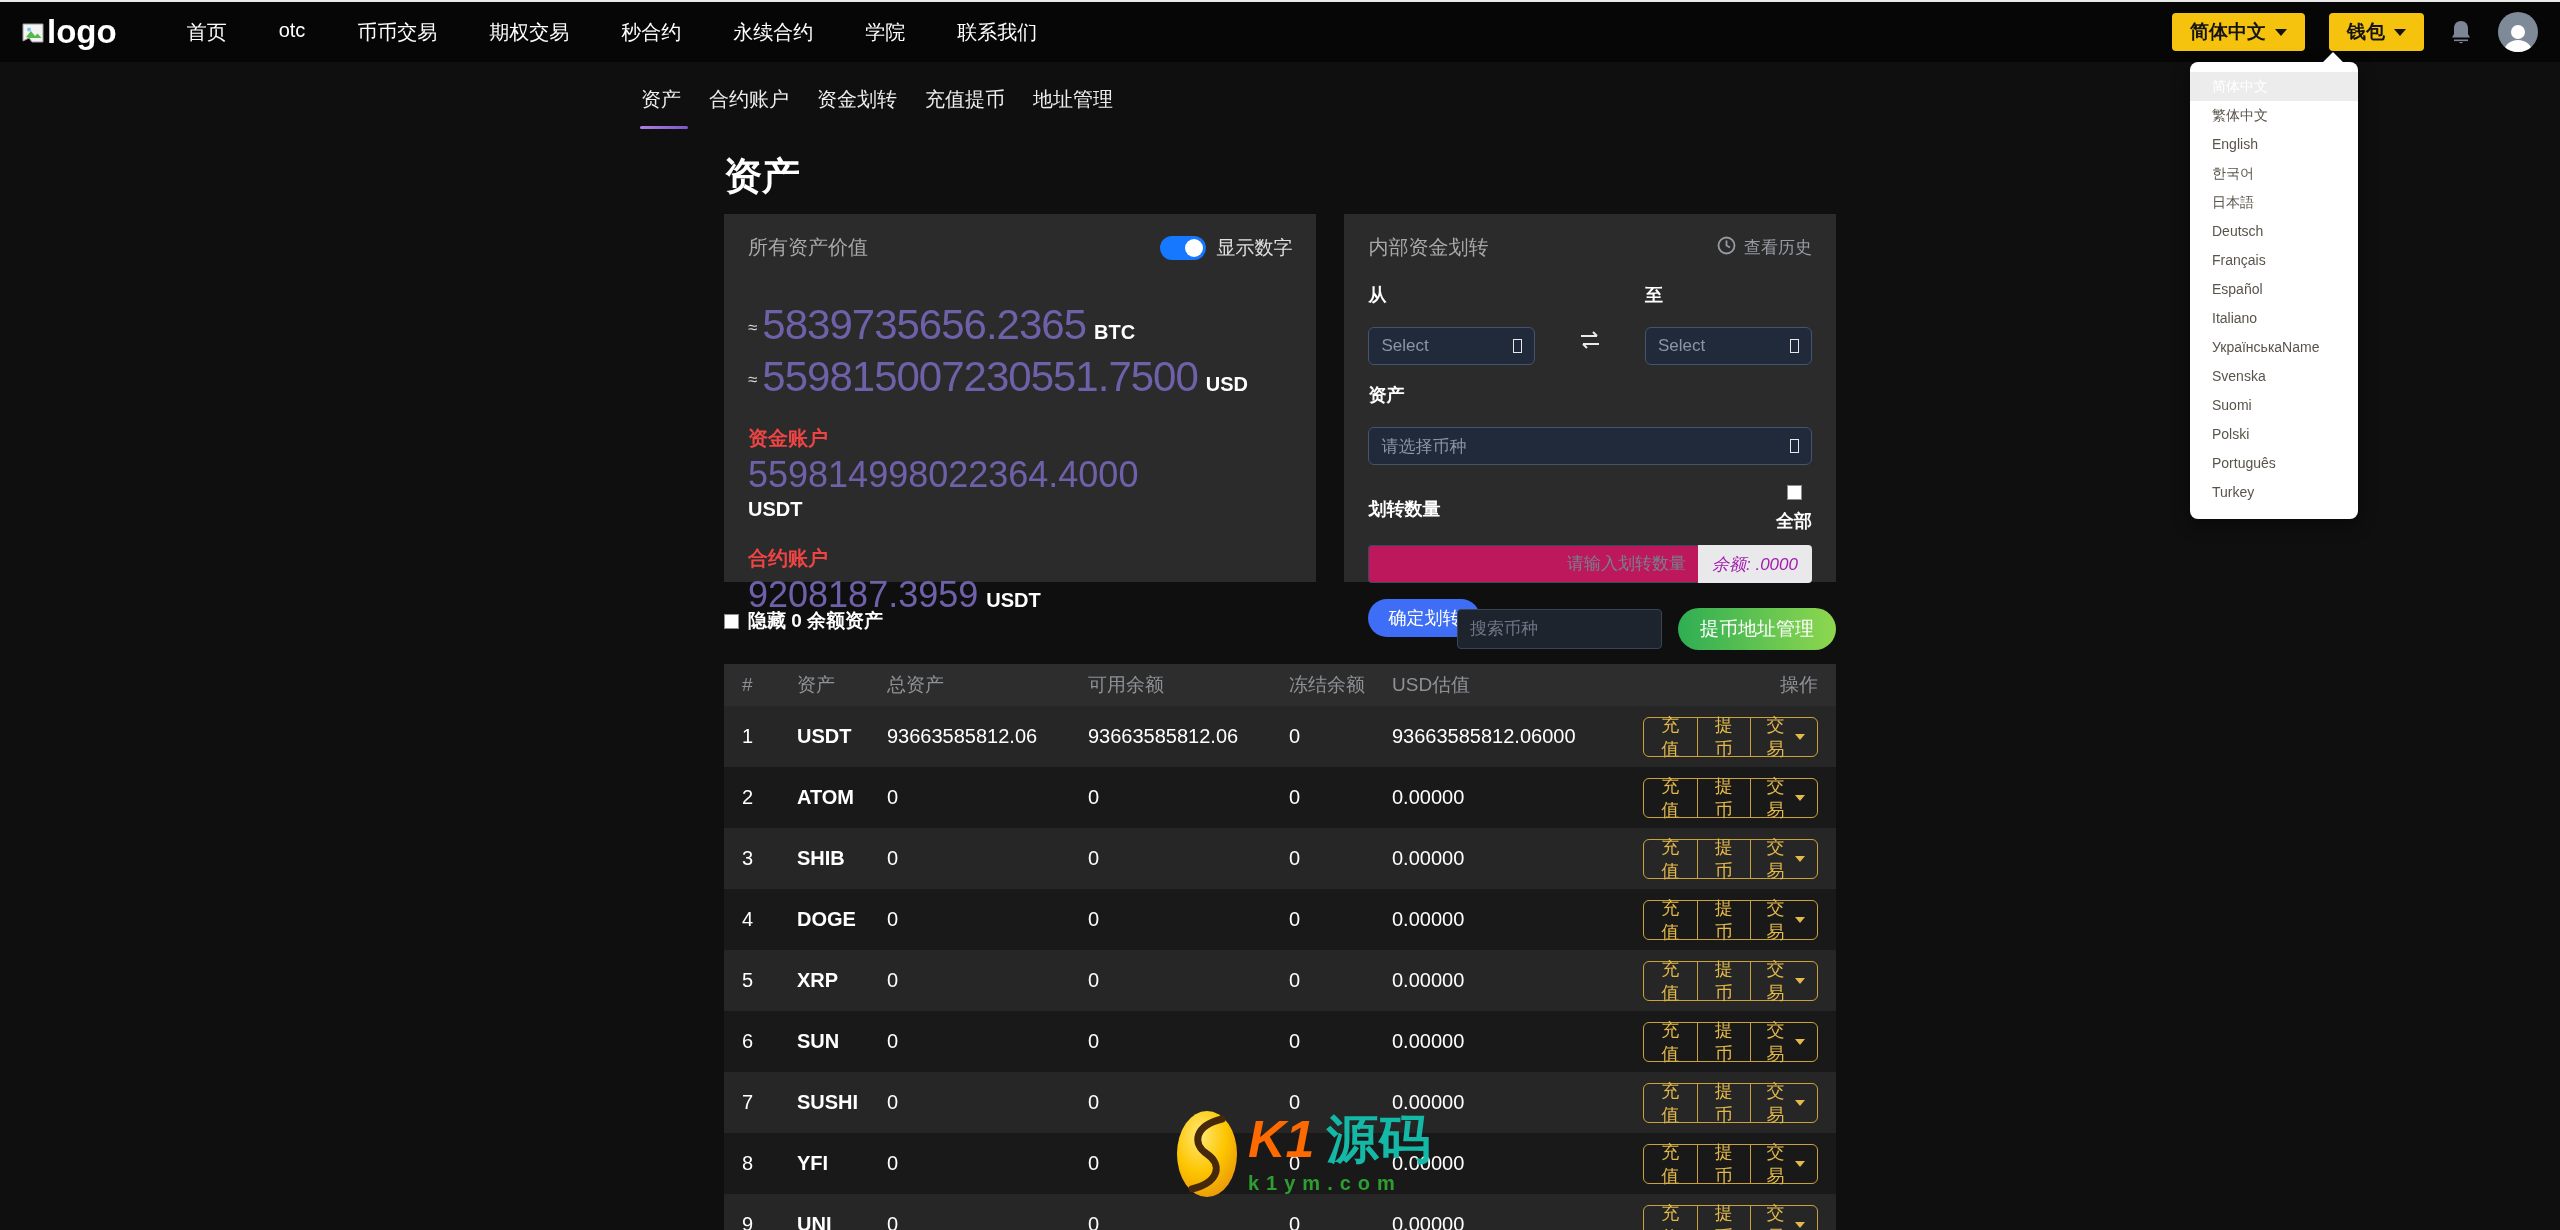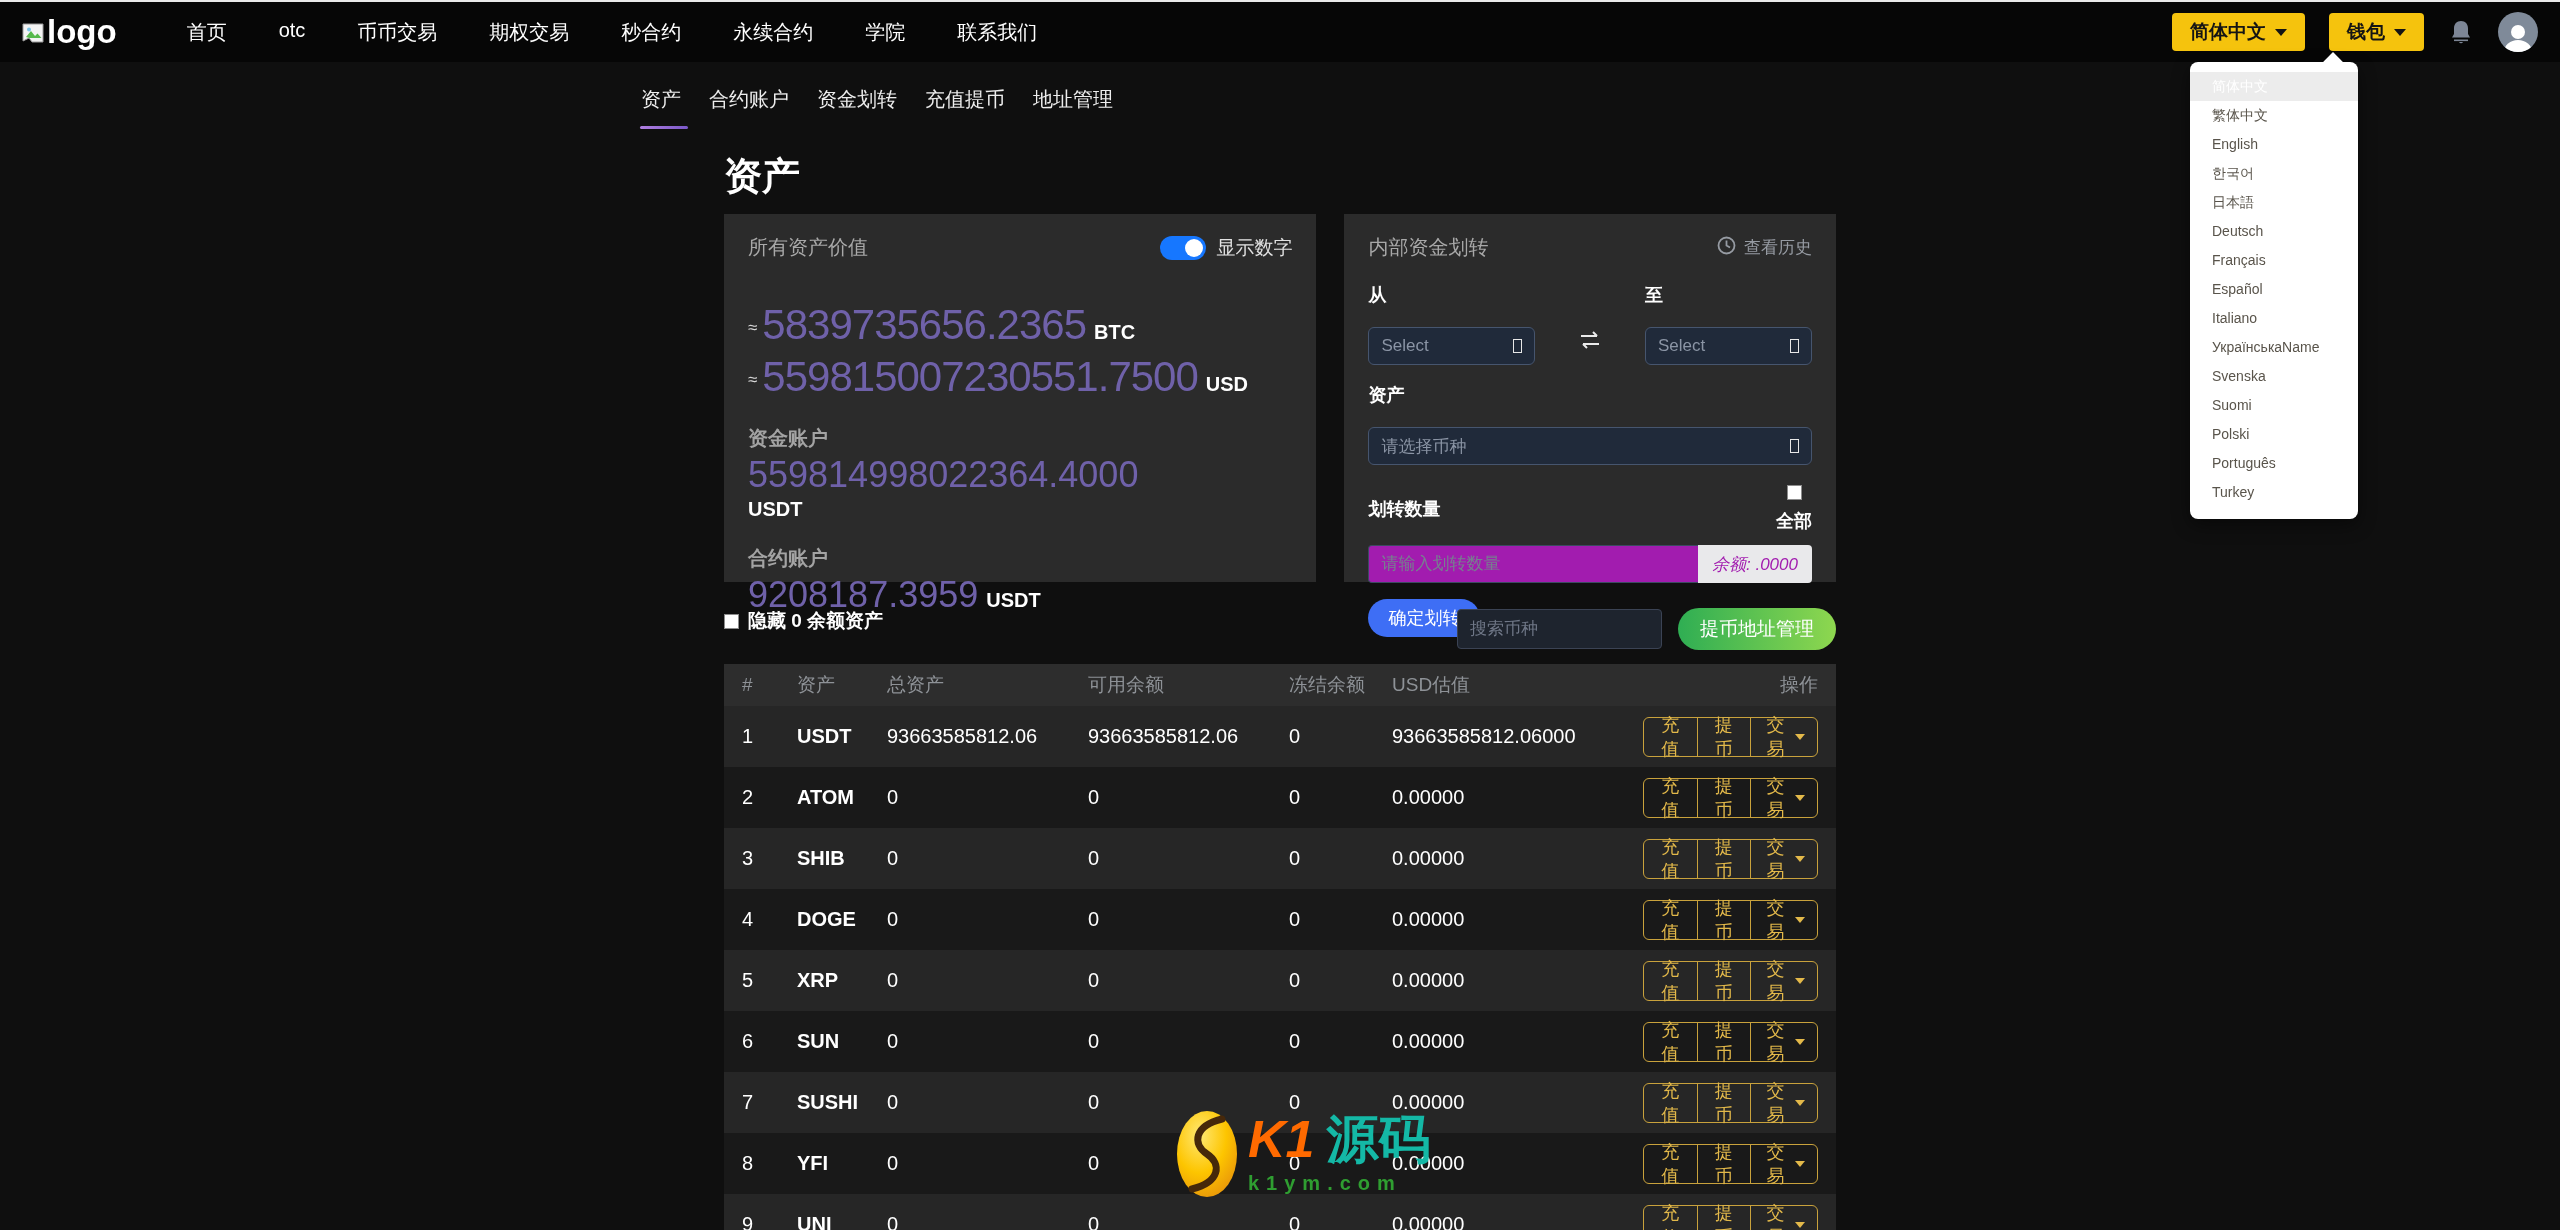--- a/index.html
+++ b/index.html
@@ -49,39 +49,39 @@
   .switch { width:46px; height:24px; border-radius:12px; background:#1677ff; position:relative; }
   .switch::after { content:''; position:absolute; right:3px; top:3px; width:18px; height:18px; border-radius:50%; background:#fff; }
   .toggle-label { color:#e2e2e2; font-size:19px; }
 
   .big-line { margin-top:40px; white-space:nowrap; }
   .big-line.second { margin-top:4px; }
   .approx { color:#d6d6d6; font-size:17px; margin-right:5px; vertical-align:6px; }
   .big-num { color:#6f61a9; font-size:42px; letter-spacing:-1px; }
   .unit { color:#fff; font-size:20px; font-weight:700; margin-left:8px; }
 
-  .acct-label { color:#a3a3a3; font-size:20px; font-weight:700; margin-top:24px; }
+  .acct-label { color:#ef4444; font-size:20px; font-weight:700; margin-top:24px; }
   .acct-num { color:#6f61a9; font-size:36px; margin-top:2px; }
   .acct-unit-line { color:#fff; font-size:20px; font-weight:700; margin-top:2px; }
 
   .history-link { display:flex; align-items:center; gap:8px; color:#969ba3; font-size:17px; cursor:pointer; }
 
   .tp-grid { display:grid; grid-template-columns:167px 1fr 167px; align-items:center; }
   .tp-label { color:#fff; font-size:18px; font-weight:700; margin-top:22px; }
   .select { margin-top:20px; height:38px; background:#202a3a; border:1px solid #46556e; border-radius:6px;
             display:flex; align-items:center; justify-content:space-between; padding:0 12px; cursor:pointer; }
   .select .ph { color:#8b95a5; font-size:17px; }
   .glyph-box { width:9px; height:14px; border:1.5px solid #e8e8e8; display:inline-block; }
   .swap { display:flex; justify-content:center; align-items:center; margin-top:8px; }
   .amount-row { display:flex; justify-content:space-between; align-items:center; margin-top:20px; }
   .checkbox { width:15px; height:15px; background:#fff; border:1px solid #8c8c8c; display:inline-block; cursor:pointer; }
   .all-wrap { display:flex; align-items:center; gap:9px; color:#fff; font-size:18px; font-weight:700;flex-direction:column; }
   .inp-group { display:flex; margin-top:12px; height:38px; }
-  .inp-group input { flex:1; background:#a21caf; border:1px solid #3c4a61; border-right:none; border-radius:4px 0 0 4px;
-                     color:#fff; font-size:17px; padding:0 12px; outline:none; font-family:inherit; }
+  .inp-group input { flex:1; background:#be185d; border:1px solid #3c4a61; border-right:none; border-radius:4px 0 0 4px;
+                     color:#fff; font-size:17px; padding:0 12px; outline:none; font-family:inherit;text-align:right; }
   .inp-group input::placeholder { color:#76808f; }
   .inp-addon { background:#e9e9eb; color:#a21caf; font-size:17px; display:flex; align-items:center; padding:17px 14px; border-radius:0 4px 4px 0;font-style:italic; }
   .submit-btn { margin-top:16px; background:#3e6ef5; border:none; color:#fff; font-size:18px; height:38px;
                 padding:0 20px; border-radius:19px; cursor:pointer; font-family:inherit; }
 
   
   .toolbar { margin-top:26px; display:flex; justify-content:space-between; align-items:center; }
   .hide-zero { display:flex; align-items:center; gap:9px; color:#fff; font-size:19px; font-weight:700; align-self:flex-start; }
   .toolbar-right { display:flex; align-items:center; gap:16px; }
   .search-input { width:205px; height:40px; background:#1e242e; border:1px solid #3b4354; border-radius:4px;

